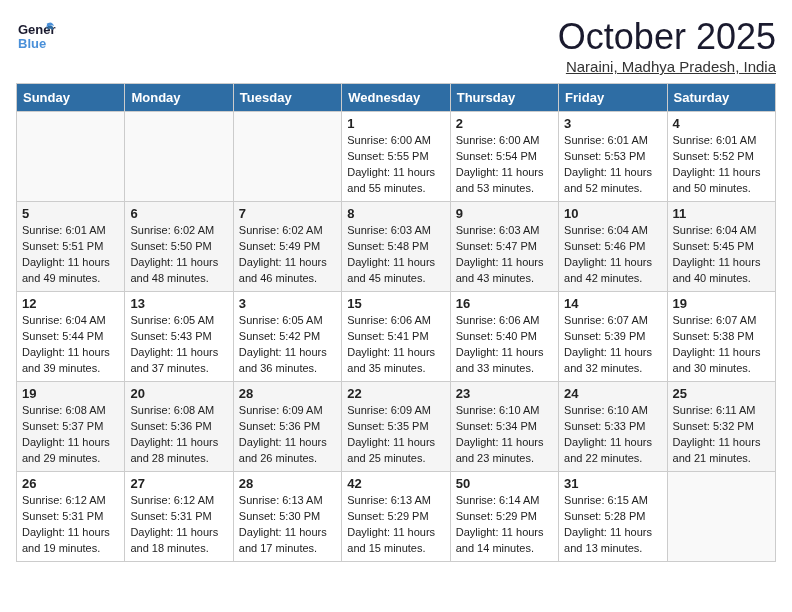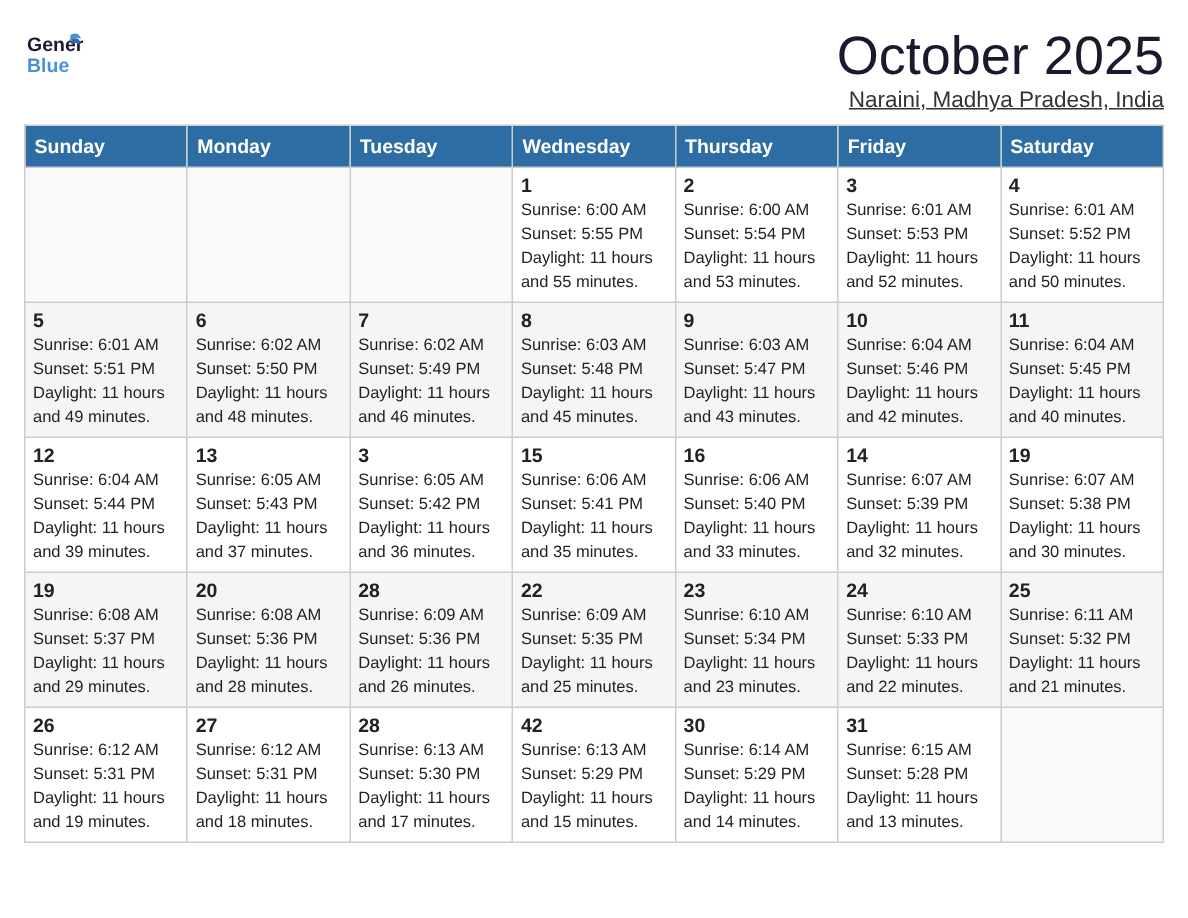--- a/index.html
+++ b/index.html
@@ -233,21 +233,21 @@
         </td>
         <td>
           <div class="day-num">28</div>
           <div class="day-info">Sunrise: 6:13 AM<br>Sunset: 5:30 PM<br>Daylight: 11 hours<br>and 17 minutes.</div>
         </td>
         <td>
           <div class="day-num">42</div>
           <div class="day-info">Sunrise: 6:13 AM<br>Sunset: 5:29 PM<br>Daylight: 11 hours<br>and 15 minutes.</div>
         </td>
         <td>
-          <div class="day-num">30</div>
+          <div class="day-num">50</div>
           <div class="day-info">Sunrise: 6:14 AM<br>Sunset: 5:29 PM<br>Daylight: 11 hours<br>and 14 minutes.</div>
         </td>
         <td>
           <div class="day-num">31</div>
           <div class="day-info">Sunrise: 6:15 AM<br>Sunset: 5:28 PM<br>Daylight: 11 hours<br>and 13 minutes.</div>
         </td>
         <td class="empty-cell"></td>
       </tr>
     </tbody>
 </table>

